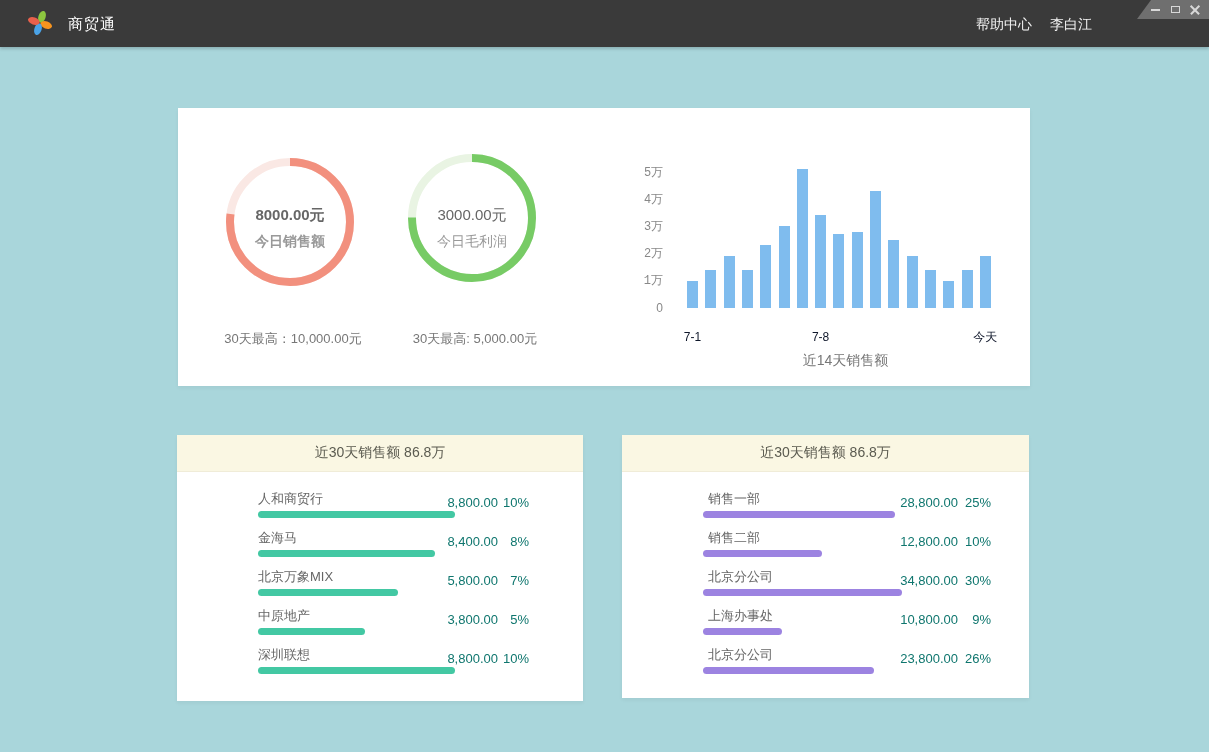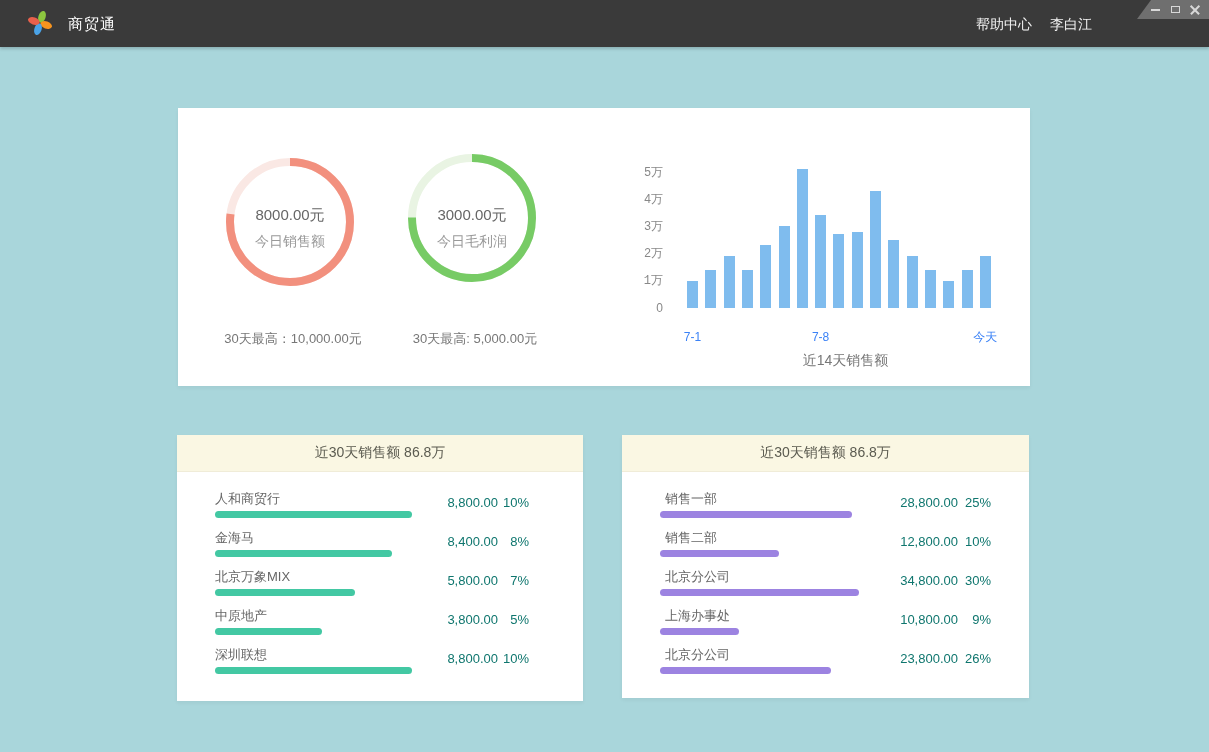--- a/index.html
+++ b/index.html
@@ -37,35 +37,35 @@
   #top-card { left:178px; top:108px; width:852px; height:278px; }
   .donut-wrap { position:absolute; }
   .donut-center-text { position:absolute; text-align:center; }
   .donut-value { font-size:15px; color:#666; }
   .donut-label { font-size:14px; color:#999; margin-top:8px; }
   .donut-max { position:absolute; width:300px; text-align:center; font-size:13px; color:#777; }
 
   
   #bar-chart-area { position:absolute; left:0; top:0; width:852px; height:278px;margin-top:24px; }
   .y-tick { position:absolute; width:60px; text-align:right; font-size:12px; color:#888; line-height:16px; }
-  .x-tick { position:absolute; font-size:12px; color:#3b82f6; line-height:16px; transform:translateX(-50%); }
+  .x-tick { position:absolute; font-size:12px; color:#0f172a; line-height:16px; transform:translateX(-50%); }
   .bar { position:absolute; bottom:0; width:11px; background:#7fbcee; }
   #bar-plot { position:absolute; left:509px; top:30px; width:320px; height:146px; }
   .chart-caption { position:absolute; left:545px; top:220px; width:245px; text-align:center; font-size:14px; color:#777; }
 
   
   #left-card  { left:177px; top:435px; width:406px; height:266px; }
   #right-card { left:622px; top:435px; width:407px; height:263px; }
   .rank-header {
     height:37px; background:#faf7e3; border-bottom:1px solid #f0ecd8;
     display:flex; align-items:center; justify-content:center;
     font-size:14px; color:#5b5b50;
   }
   .rank-rows { position:absolute; left:0; top:52px; right:0; }
-  .rank-row { position:relative; height:39px; }
+  .rank-row { position:relative; height:39px;margin-left:43px; }
   .rank-label { position:absolute; left:38px; top:3px; font-size:13px; color:#666; }
   .rank-bar { position:absolute; left:38px; top:24px; height:7px; border-radius:4px; }
   .rank-value { position:absolute; top:8px; display:flex; font-size:13px; color:#0f766e; }
   .rank-amount { text-align:right; }
   .rank-pct { text-align:right; }
   #left-card  .rank-value { right:54px; }
   #left-card  .rank-amount { width:75px; }
   #left-card  .rank-pct { width:31px; }
   #right-card .rank-value { right:38px; }
   #right-card .rank-amount { width:85px; }
@@ -89,21 +89,21 @@
   <div class="header-link user-link">李白江</div>
   <div class="win-controls">
     <span class="wc-btn wc-min"></span>
     <span class="wc-btn wc-max"></span>
     <span class="wc-btn wc-close"></span>
   </div>
 </div>
 
 <div class="card" id="top-card">
   <div id="donuts">
-      <div class="donut-wrap" style="left: 44px; top: 46px; width: 136px; height: 136px;"><svg width="136" height="136" viewBox="0 0 136 136">
+      <div class="donut-wrap" style="left: 44px; top: 46px; width: 136px; height: 136px; font-weight: bold;"><svg width="136" height="136" viewBox="0 0 136 136">
        <circle cx="68" cy="68" r="60" fill="none" stroke="#fae8e4" stroke-width="8"></circle>
        <circle cx="68" cy="68" r="60" fill="none" stroke="#f2907e" stroke-width="8" stroke-dasharray="290.2831611916969 376.99111843077515" transform="rotate(-90 68 68)"></circle>
      </svg>
      <div class="donut-center-text" style="left:0;right:0;top:52px;">
        <div class="donut-value">8000.00元</div>
        <div class="donut-label">今日销售额</div>
      </div></div>
       <div class="donut-max" style="left: -35px; top: 222px;">30天最高：10,000.00元</div>
       <div class="donut-wrap" style="left: 226px; top: 42px; width: 136px; height: 136px;"><svg width="136" height="136" viewBox="0 0 136 136">
        <circle cx="68" cy="68" r="60" fill="none" stroke="#e9f4e3" stroke-width="8"></circle>

